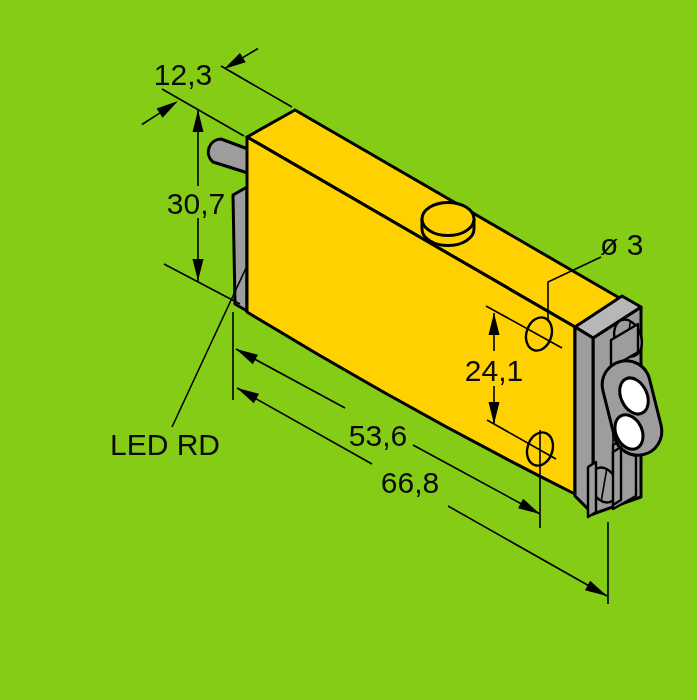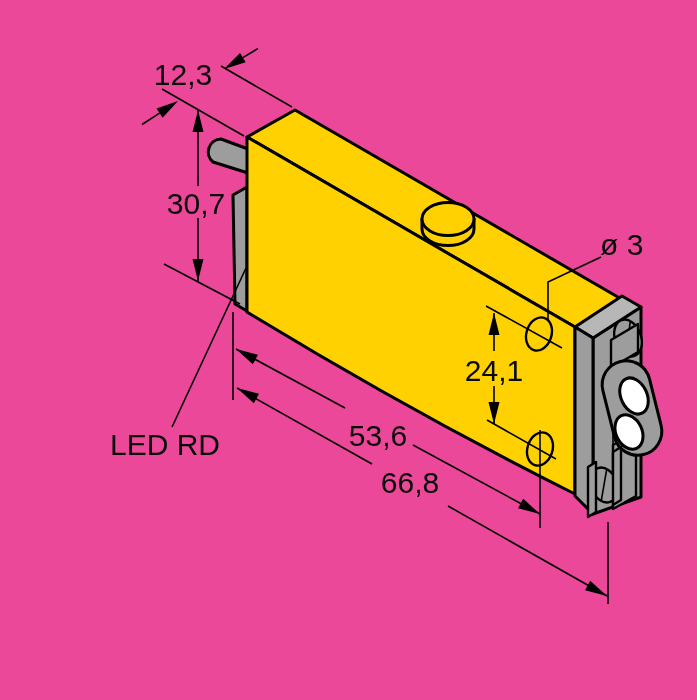--- a/index.html
+++ b/index.html
@@ -1,16 +1,16 @@
 <!DOCTYPE html>
 <html style="--body_yellow: #FFD100; --metal_gray: #9D9D9D; --metal_gray_light: #B7B7B7; --hole_white: #FFFFFF; --line_black: #000000;"><head>
 <meta charset="utf-8">
 <style>
   html,body{margin:0;padding:0;background:#ffffff;}
-  .stage{width:697px;height:700px;position:relative;background:#ec4899;overflow:hidden;}
+  .stage{width:697px;height:700px;position:relative;background:#84cc16;overflow:hidden;}
   svg{display:block;}
   .f-yellow{fill:var(--body_yellow);}
   .f-gray{fill:var(--metal_gray);}
   .f-gray-l{fill:var(--metal_gray_light);}
   .f-white{fill:var(--hole_white);}
   .ol{stroke:var(--line_black);stroke-width:3;stroke-linejoin:round;}
   .ol2{stroke:var(--line_black);stroke-width:2.4;stroke-linejoin:round;}
   .dim{stroke:var(--line_black);stroke-width:1.6;fill:none;stroke-linecap:butt;}
   .arr{fill:var(--line_black);stroke:none;}
   .txt{font-family:"Liberation Sans",sans-serif;font-size:30px;fill:#0a0a0a;}

